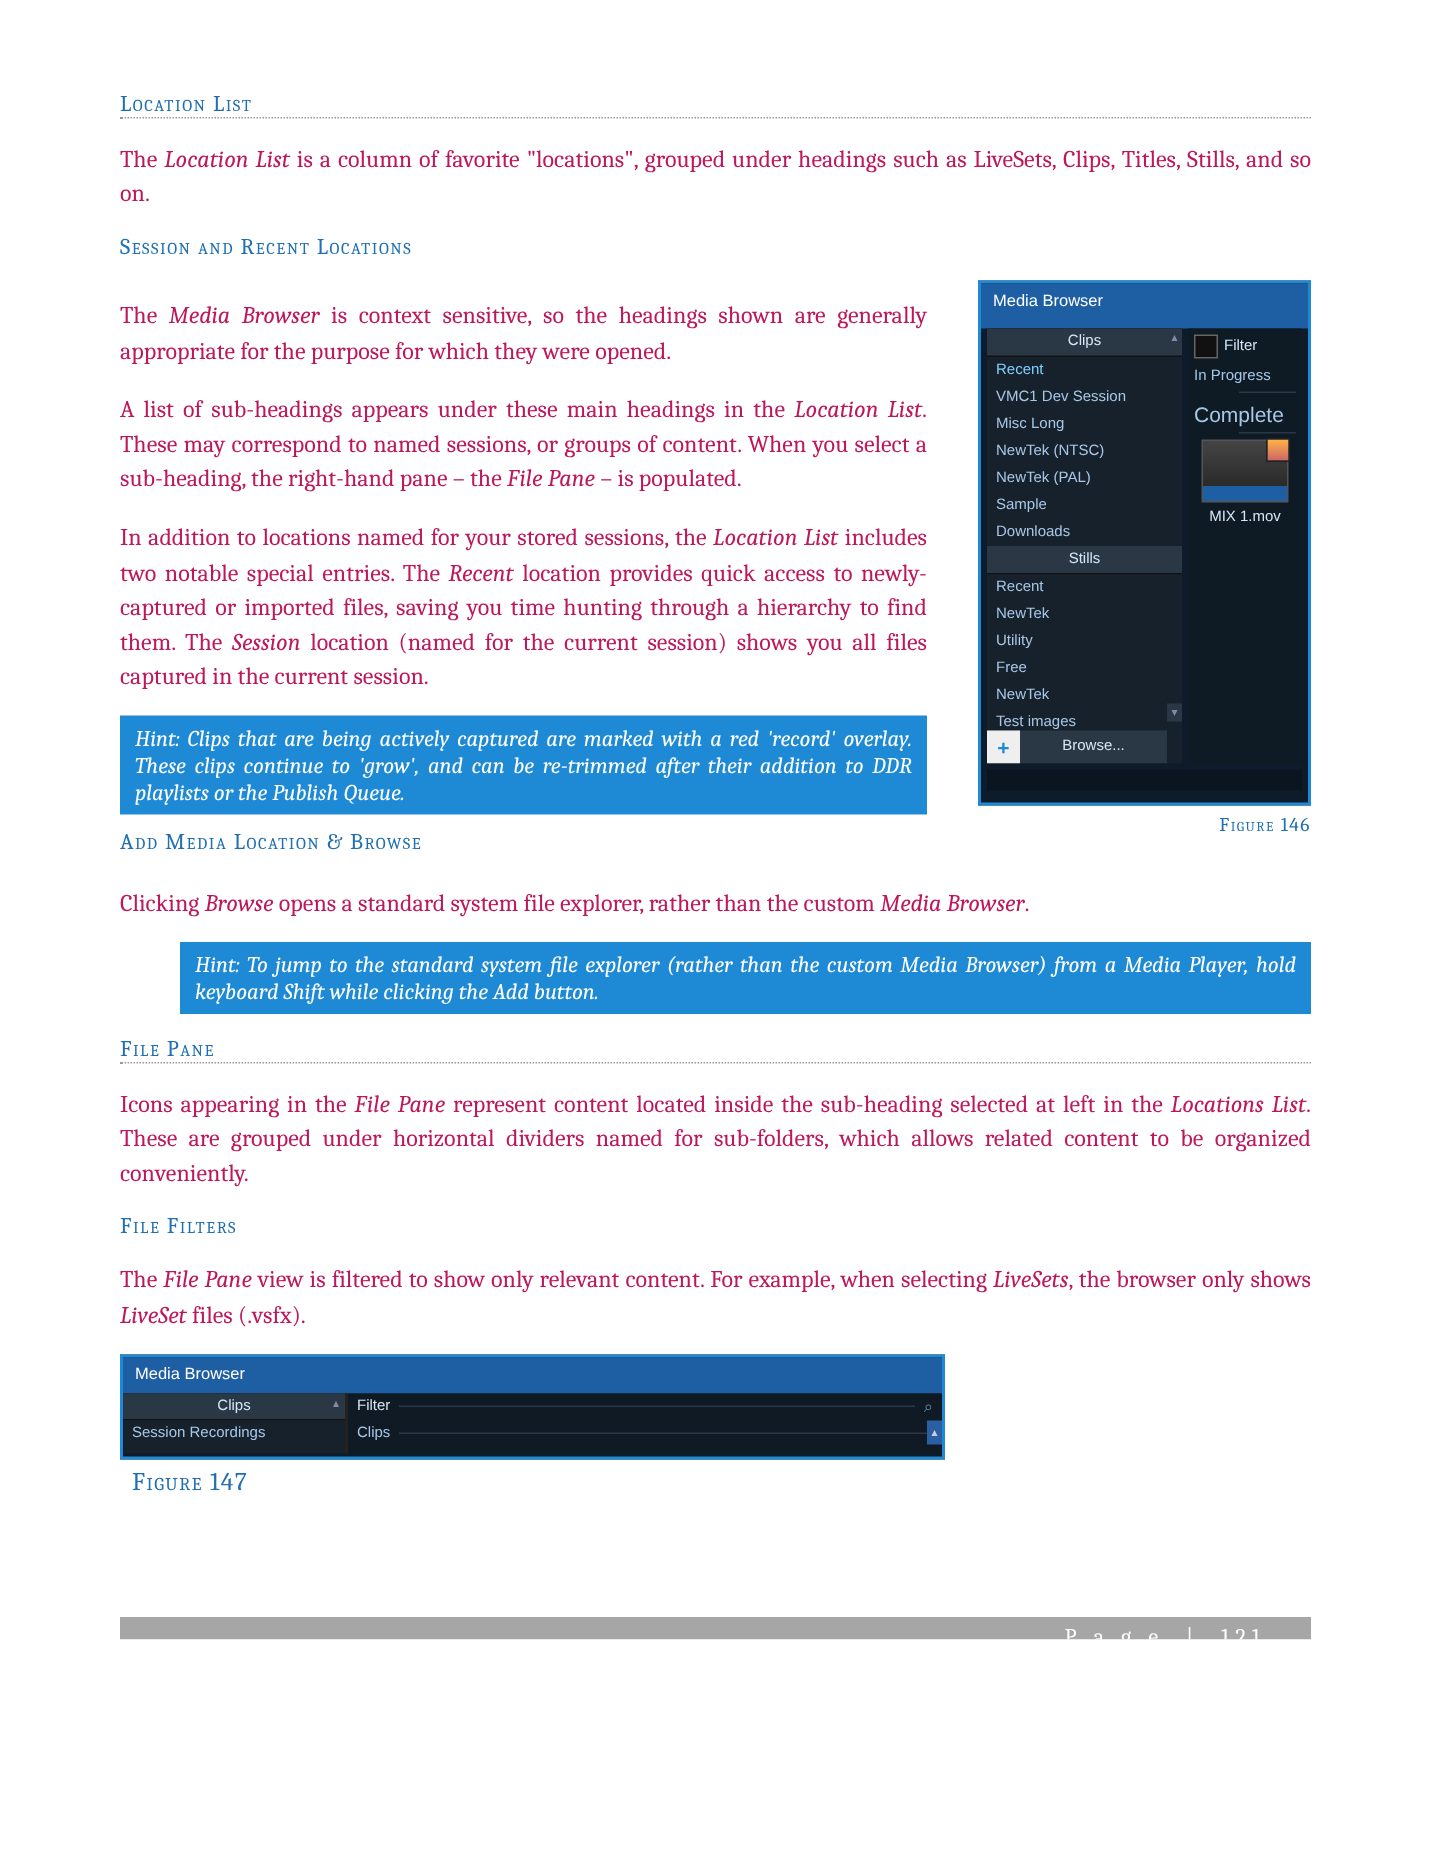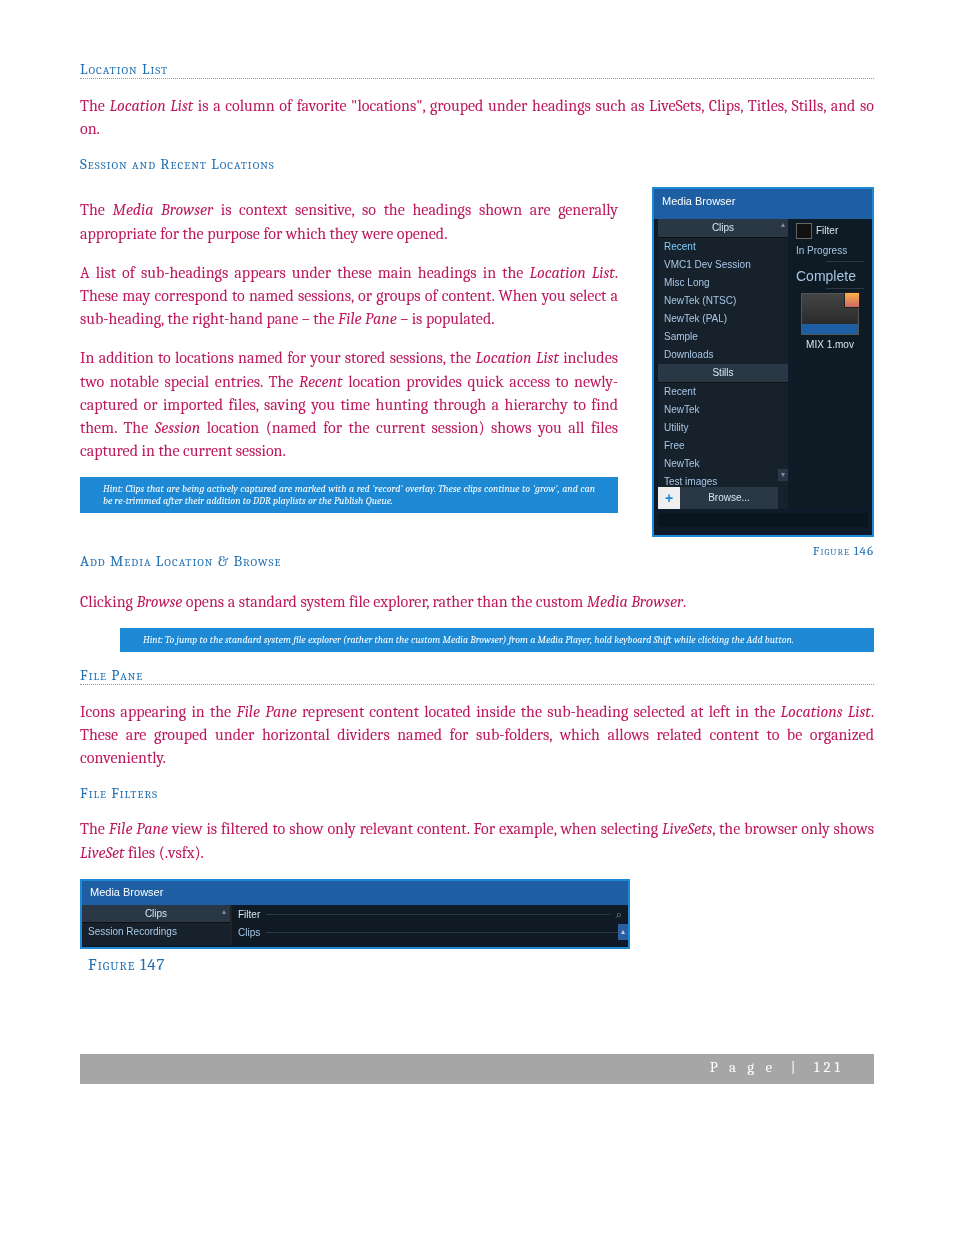--- a/index.html
+++ b/index.html
@@ -32,22 +32,22 @@
     margin-bottom: 14px;
     text-align: justify;
   }
   .col-left {
     width: 560px;
   }
   .hint-box {
     background: #1e8ad6;
     color: #fff;
     font-style: italic;
-    font-size: 10px;
-    padding: 6px 23px;
+    font-size: 15px;
+    padding: 6px 10px;
     text-align: justify;
     margin-bottom: 14px;
   }
   .wrap-row {
     display: flex;
     align-items: flex-start;
     gap: 34px;
   }
   .fig146 {
     width: 222px;
@@ -214,21 +214,21 @@
   }
   .caption-left {
     color: #1f6fb2;
     font-variant: small-caps;
     letter-spacing: 1px;
     font-size: 17px;
     margin-top: 6px;
     margin-left: 8px;
   }
   .footer {
-    height: 30px;
+    height: 15px;
     background: #a6a6a6;
     color: #fff;
     text-align: right;
     font-family: Cambria, Georgia, serif;
     letter-spacing: 4px;
     font-size: 15px;
     padding: 4px 30px 0 0;
     width: 794px;
     margin-left: 80px;
     margin-top: 80px;

